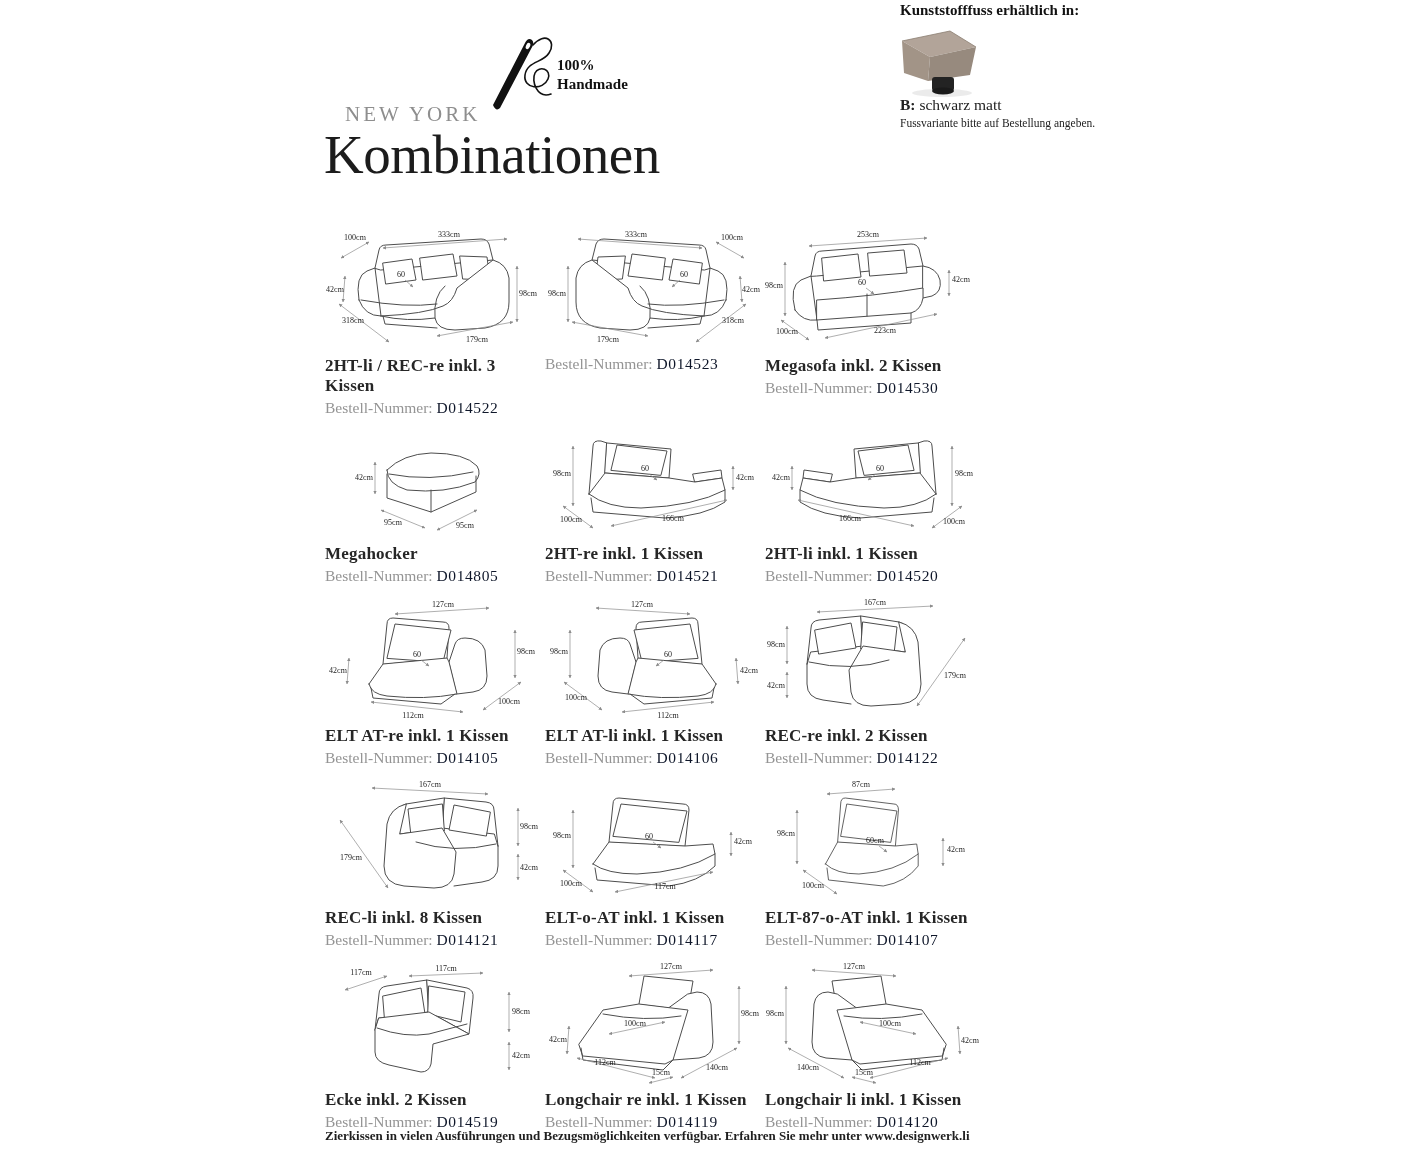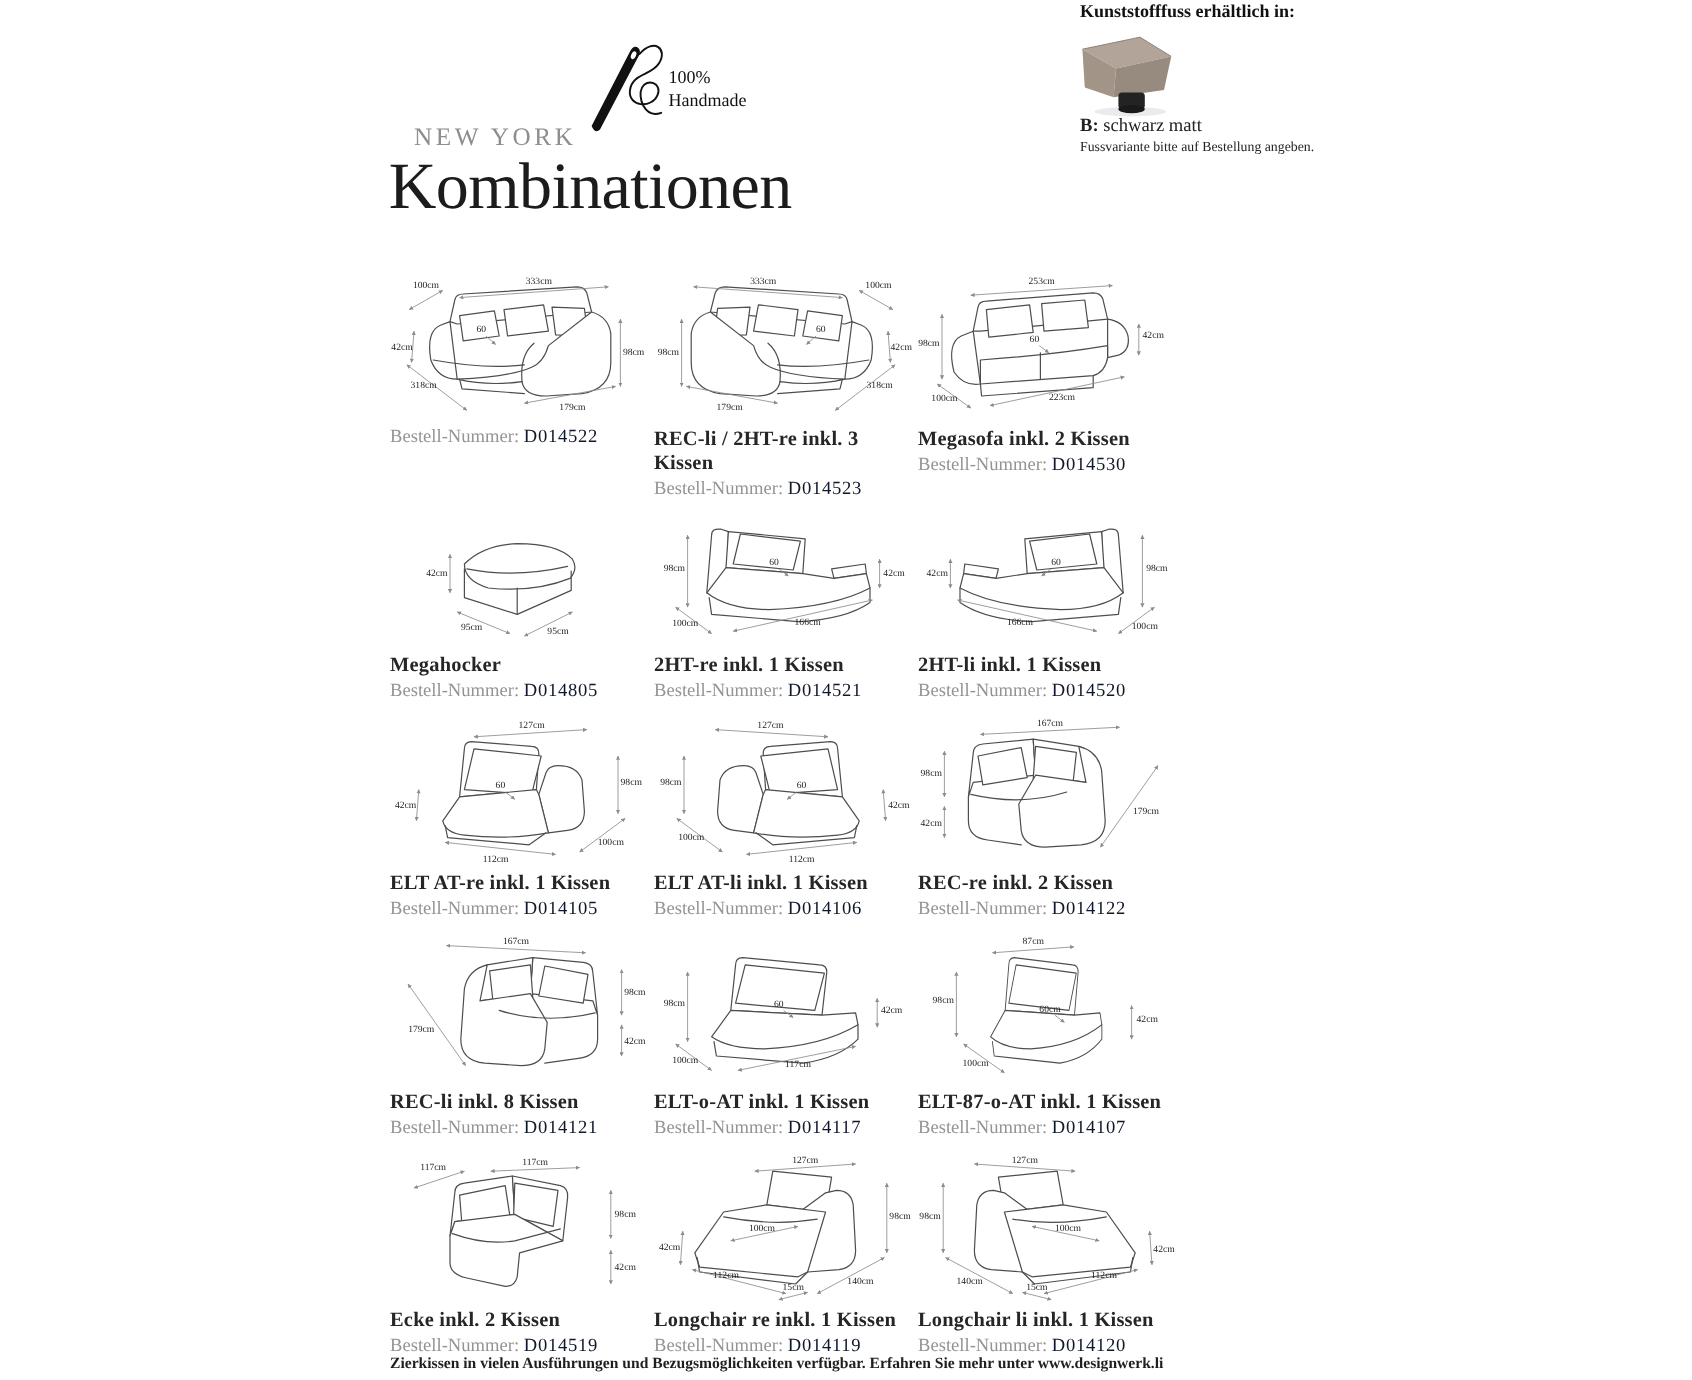--- a/index.html
+++ b/index.html
@@ -5,21 +5,21 @@
   html,body{margin:0;padding:0;}
   body{
     width:1410px;height:1150px;position:relative;background:#ffffff;
     font-family:"Liberation Serif", serif;color:#1b1b1b;overflow:hidden;
   }
   .abs{position:absolute;}
 
   
   .series{font-size:21px;letter-spacing:3px;color:#8e8e8e;}
   .title{font-size:55px;line-height:56px;color:#1c1c1c;letter-spacing:-0.5px;text-align:center;}
-  .badge-text{font-size:15px;font-weight:normal;line-height:19px;color:#111;}
+  .badge-text{font-size:15px;font-weight:bold;line-height:19px;color:#111;}
 
   
   .info-title{font-size:15px;font-weight:bold;color:#111;}
   .info-variant{font-size:15.5px;color:#222;}
   .info-variant b{font-weight:bold;}
   .info-note{font-size:11.5px;color:#222;}
 
   
   .cell{position:absolute;width:215px;}
   .cell svg{display:block;overflow:visible;}
@@ -167,20 +167,21 @@
     <text class="dt" x="10" y="62">42cm</text>
     <line class="dl" x1="80" y1="50" x2="88" y2="57" marker-end="url(#ar)"></line>
     <text class="dt" x="76" y="47">60</text>
     <line class="dl" x1="14" y1="74" x2="64" y2="112" marker-start="url(#ar)" marker-end="url(#ar)"></line>
     <text class="dt" x="28" y="93">318cm</text>
     <line class="dl" x1="192" y1="36" x2="192" y2="92" marker-start="url(#ar)" marker-end="url(#ar)"></line>
     <text class="dt" x="203" y="66">98cm</text>
     <line class="dl" x1="112" y1="106" x2="188" y2="92" marker-start="url(#ar)" marker-end="url(#ar)"></line>
     <text class="dt" x="152" y="112">179cm</text>
   </svg>
+  <div class="pname">2HT-li / REC-re inkl. 3 Kissen</div>
   <div class="porder">
     <span class="olabel">Bestell-Nummer:</span>
     <span class="onum">D014522</span>
   </div>
 </div>
 
 <div class="cell" style="left:545px;top:230px">
   <svg class="art" width="215" height="122" viewBox="0 0 215 122">
     <use href="#g-bigsofa" transform="translate(215,0) scale(-1,1)"></use>
     <line class="dl" x1="33" y1="9" x2="157" y2="18" marker-start="url(#ar)" marker-end="url(#ar)"></line>
@@ -191,21 +192,20 @@
     <text class="dt" x="12" y="66">98cm</text>
     <line class="dl" x1="135" y1="50" x2="127" y2="57" marker-end="url(#ar)"></line>
     <text class="dt" x="139" y="47">60</text>
     <line class="dl" x1="195" y1="46" x2="197" y2="72" marker-start="url(#ar)" marker-end="url(#ar)"></line>
     <text class="dt" x="206" y="62">42cm</text>
     <line class="dl" x1="151" y1="112" x2="201" y2="74" marker-start="url(#ar)" marker-end="url(#ar)"></line>
     <text class="dt" x="188" y="93">318cm</text>
     <line class="dl" x1="27" y1="92" x2="103" y2="106" marker-start="url(#ar)" marker-end="url(#ar)"></line>
     <text class="dt" x="63" y="112">179cm</text>
   </svg>
-  <div class="pname">REC-li / 2HT-re inkl. 3 Kissen</div>
   <div class="porder">
     <span class="olabel">Bestell-Nummer:</span>
     <span class="onum">D014523</span>
   </div>
 </div>
 
 <div class="cell" style="left:765px;top:230px">
   <svg class="art" width="215" height="122" viewBox="0 0 215 122">
     <use href="#g-megasofa"></use>
     <line class="dl" x1="44" y1="16" x2="162" y2="8" marker-start="url(#ar)" marker-end="url(#ar)"></line>

